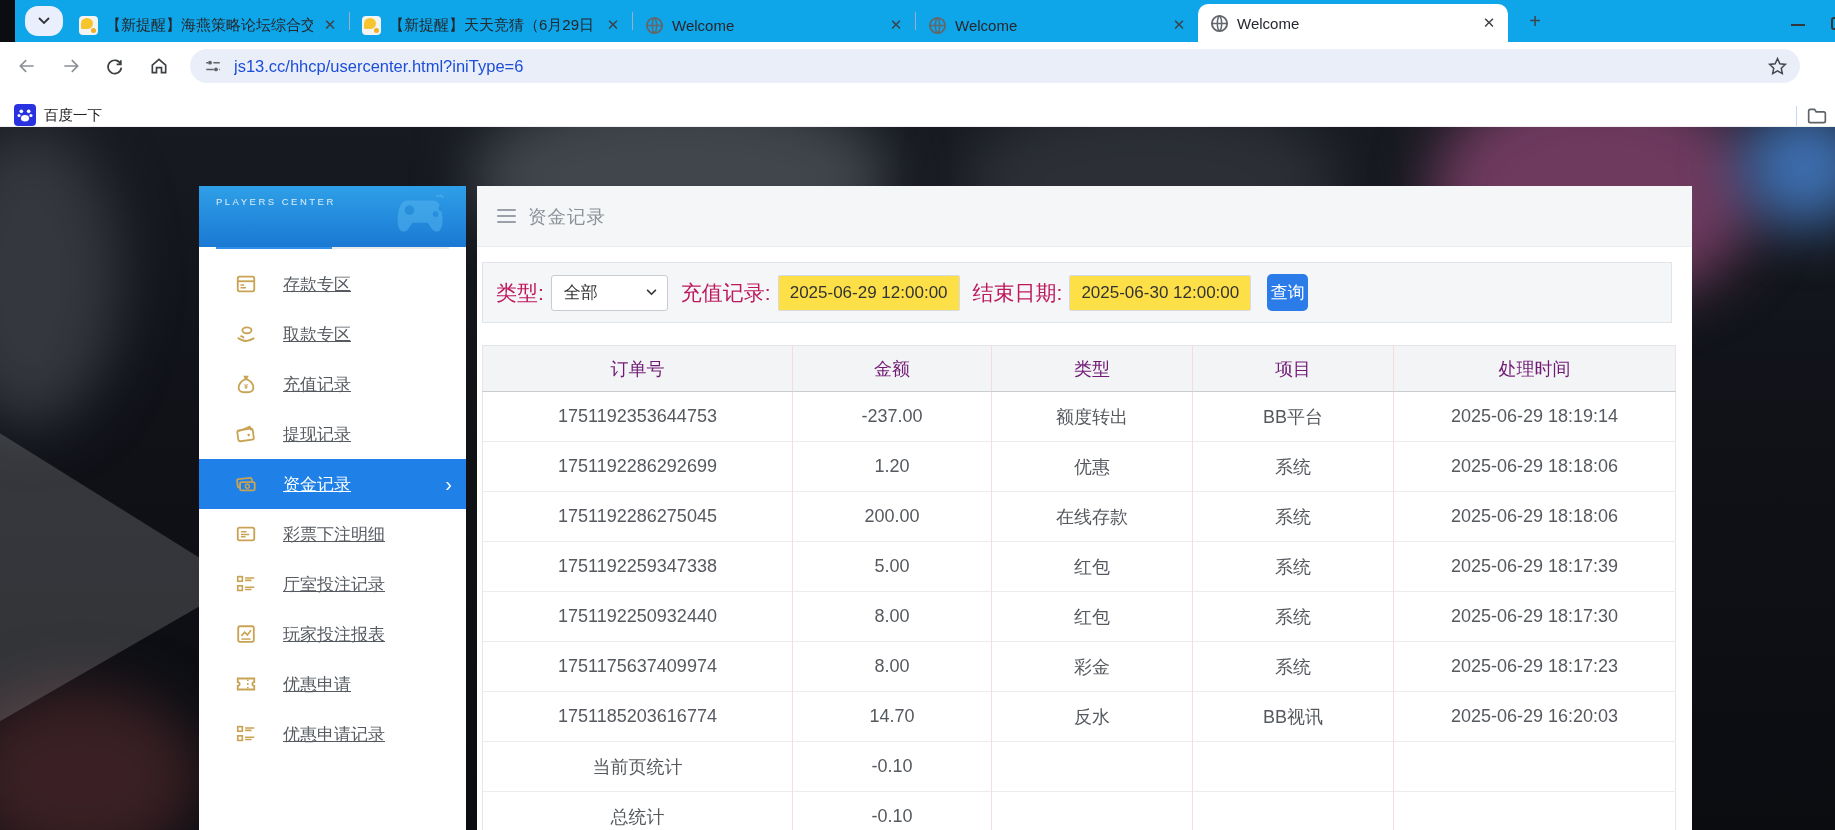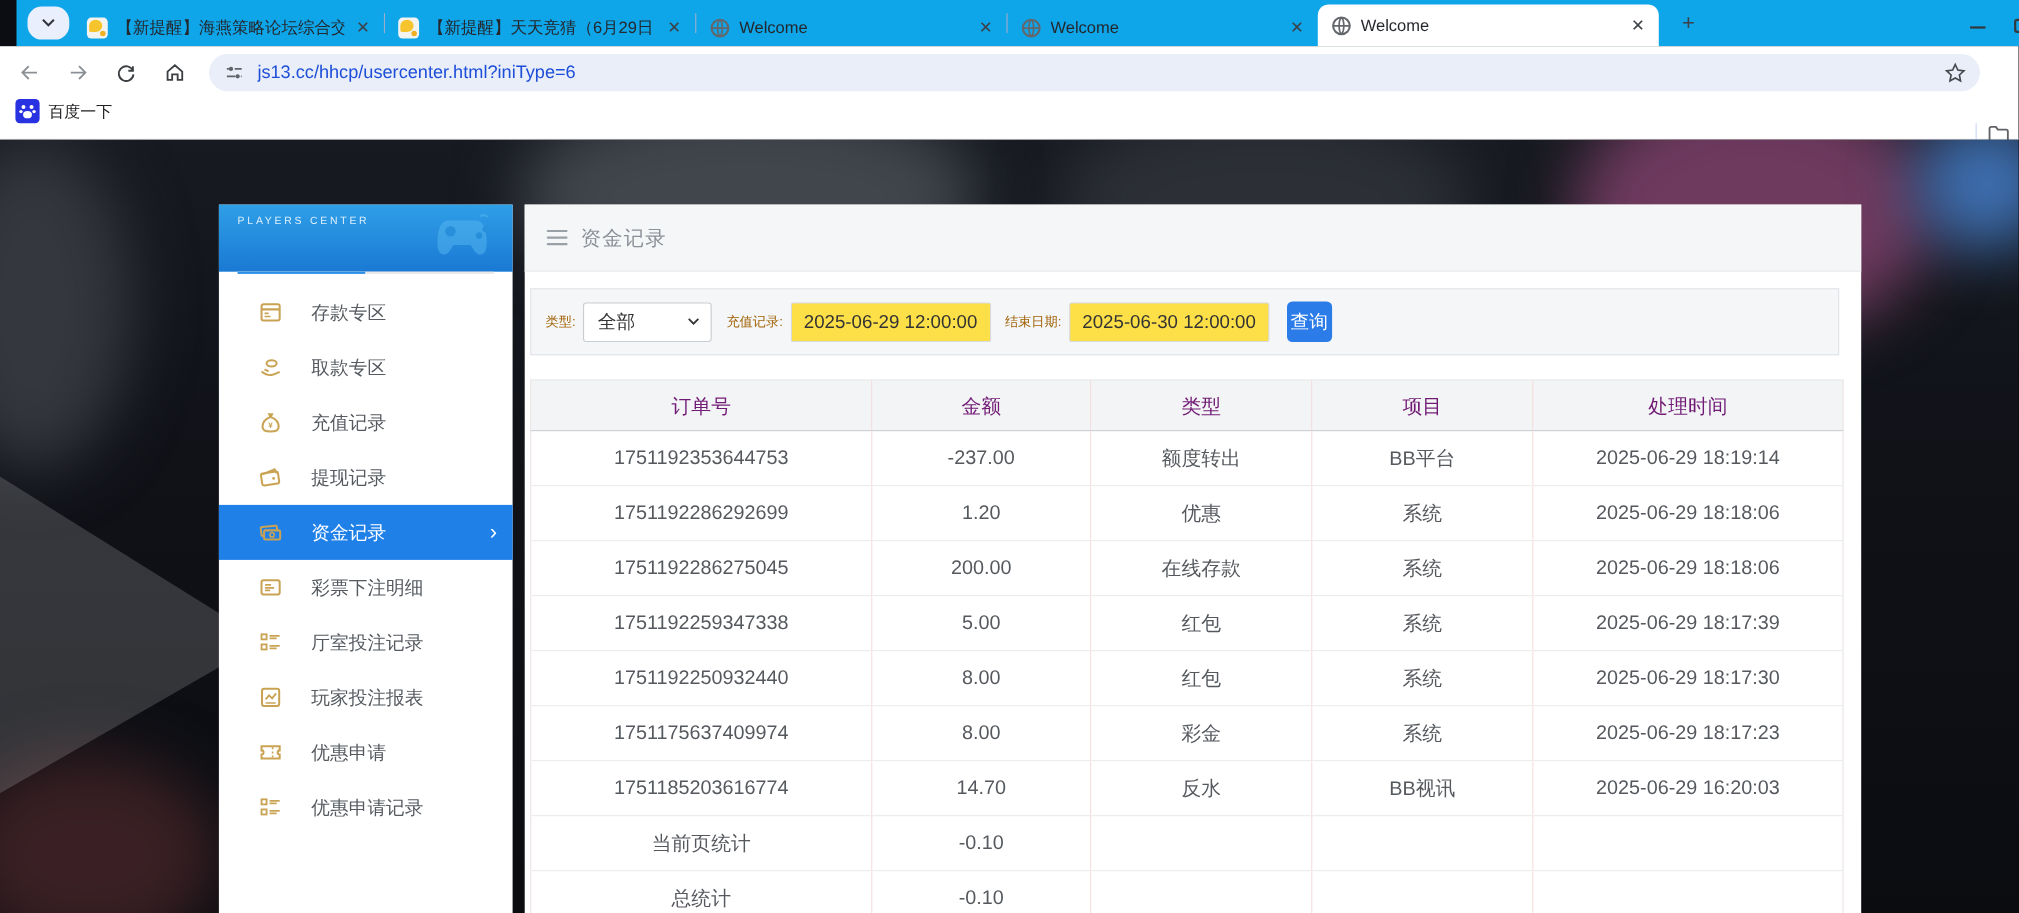--- a/index.html
+++ b/index.html
@@ -34,21 +34,21 @@
 
   .toolbar { position:absolute; left:0; top:42px; width:1835px; height:48px; background:#ffffff;
     display:flex; align-items:center; }
   .nav-ico { width:34px; height:34px; display:flex; align-items:center; justify-content:center;
     margin-left:10px; border-radius:50%; cursor:pointer; }
   .urlbar { height:34px; background:#e9eef9; border-radius:17px; margin-left:14px;
     flex:0 0 1610px; display:flex; align-items:center; padding:0 12px 0 14px; }
   .urlbar .url { font-size:16.5px; color:#1d4ed8; margin-left:12px; flex:1; white-space:nowrap; overflow:hidden; }
 
   .bookmarks { position:absolute; left:0; top:90px; width:1835px; height:37px; background:#ffffff;
-    border-bottom:1px solid #f0f0f0; display:flex; align-items:flex-start;flex-direction:column; }
+    border-bottom:1px solid #f0f0f0; display:flex; align-items:flex-end; }
   .bm-item { display:flex; align-items:center; gap:8px; margin-left:14px; font-size:14.5px; color:#202124; cursor:pointer; }
   .fav-baidu { width:22px; height:22px; border-radius:4px; background:#2932e1; position:relative; }
   .bm-right { margin-left:auto; display:flex; align-items:center; gap:10px; padding-right:8px; }
   .bm-div { width:1px; height:20px; background:#c9d6f2; }
 
   
   .page { position:absolute; left:0; top:127px; width:1835px; height:703px; overflow:hidden;
     background:linear-gradient(180deg,#171a21 0%,#101218 40%,#0a0c10 100%); }
   .blob { position:absolute; border-radius:50%; filter:blur(28px); }
   .tri { position:absolute; left:-10px; top:300px; width:250px; height:300px; opacity:.16;
@@ -59,36 +59,36 @@
   .side-banner { height:61px; background:linear-gradient(180deg,#2f9fe8 0%,#1a79d3 100%);
     position:relative; padding:9px 0 0 17px; overflow:hidden; }
   .side-banner .t1 { color:#ffffff; font-size:22px; letter-spacing:1px; }
   .side-banner .t2 { color:rgba(255,255,255,.85); font-size:9.5px; letter-spacing:2.5px; margin-top:1px; }
   .pad-gfx { position:absolute; right:14px; top:8px; width:58px; height:44px; opacity:.5; }
   .section-title { color:#a4b9cf; font-size:19px; padding:24px 0 12px 17px; }
   .section-rule { margin-left:17px; width:233px; height:2px; background:#e9e9e9; position:relative; }
   .section-rule::before { content:""; position:absolute; left:0; top:0; width:116px; height:2px; background:#2e8fe8; }
   .menu { margin-top:10px; }
   .menu-item { height:50px; display:flex; align-items:center; gap:26px; padding-left:36px;
-    font-size:17px; color:#555a60; cursor:pointer; position:relative; }
+    font-size:17px; color:#555a60; cursor:pointer; position:relative;text-decoration:underline; }
   .menu-item .ico { width:22px; height:22px; flex:0 0 22px; }
   .menu-item.active { background:#1f80e8; color:#ffffff; }
   .menu-item.active .chev { position:absolute; right:14px; color:#ffffff; font-size:20px; }
 
   
   .content { position:absolute; left:477px; top:59px; width:1215px; height:644px; background:#ffffff; }
   .content-header { height:61px; background:#f5f6f7; border-bottom:1px solid #ececec;
     display:flex; align-items:center; padding-left:20px; gap:12px; }
   .hamburger { width:19px; display:flex; flex-direction:column; gap:3.5px; }
   .hamburger span { height:2.5px; background:#9aa0a8; border-radius:1px; }
   .content-title { font-size:18.5px; color:#8b9199; letter-spacing:1px; }
 
   .filter-panel { position:absolute; left:5px; top:76px; width:1190px; height:61px;
     background:#f4f6f8; border:1px solid #e1e4e8; display:flex; align-items:center; padding-left:13px; }
-  .f-label { font-size:12px; color:#a16207; }
+  .f-label { font-size:21px; color:#be185d; }
   .f-select { width:117px; height:36px; margin-left:7px; background:#ffffff; border:1px solid #c9ccd1;
     border-radius:3px; display:flex; align-items:center; justify-content:space-between;
     padding:0 10px 0 12px; font-size:17px; color:#333; cursor:pointer; }
   .f-input { height:36px; background:#fde047; border:1px solid #d7dade; border-radius:2px;
     display:flex; align-items:center; padding:0 11px; font-size:17px; color:#333; margin-left:7px; }
   .f-gap { margin-left:13px; }
   .btn-query { width:41px; height:37px; margin-left:16px; background:#2b7ce9; border:none; border-radius:5px;
     color:#ffffff; font-size:17px; cursor:pointer; font-family:inherit; }
 
   .tbl-wrap { position:absolute; left:5px; top:159px; width:1193px; }

